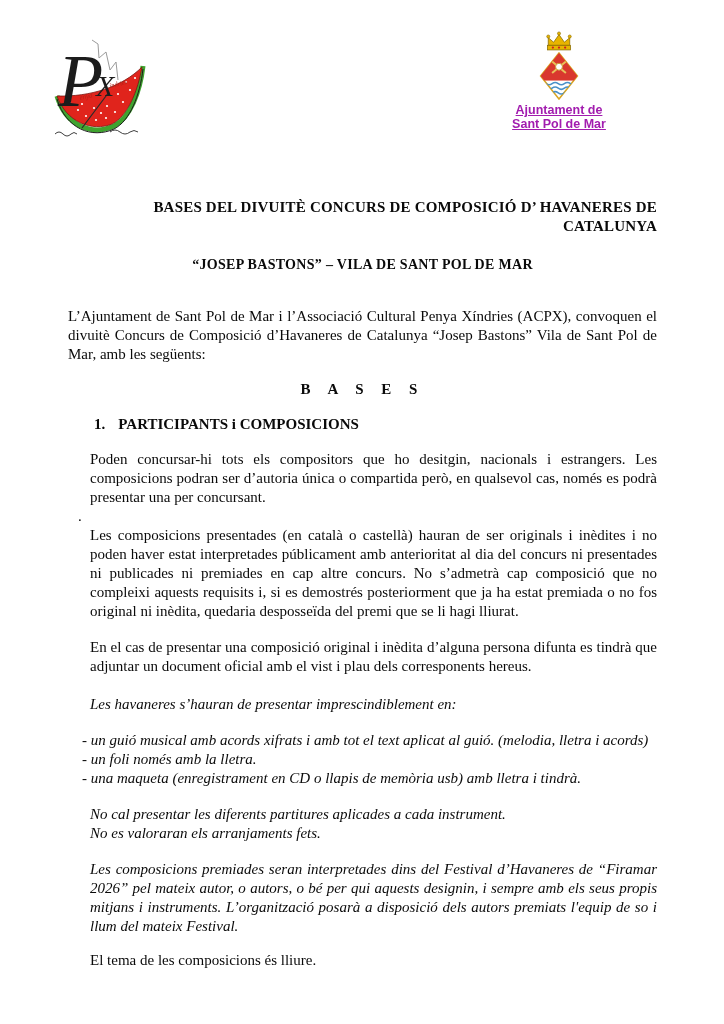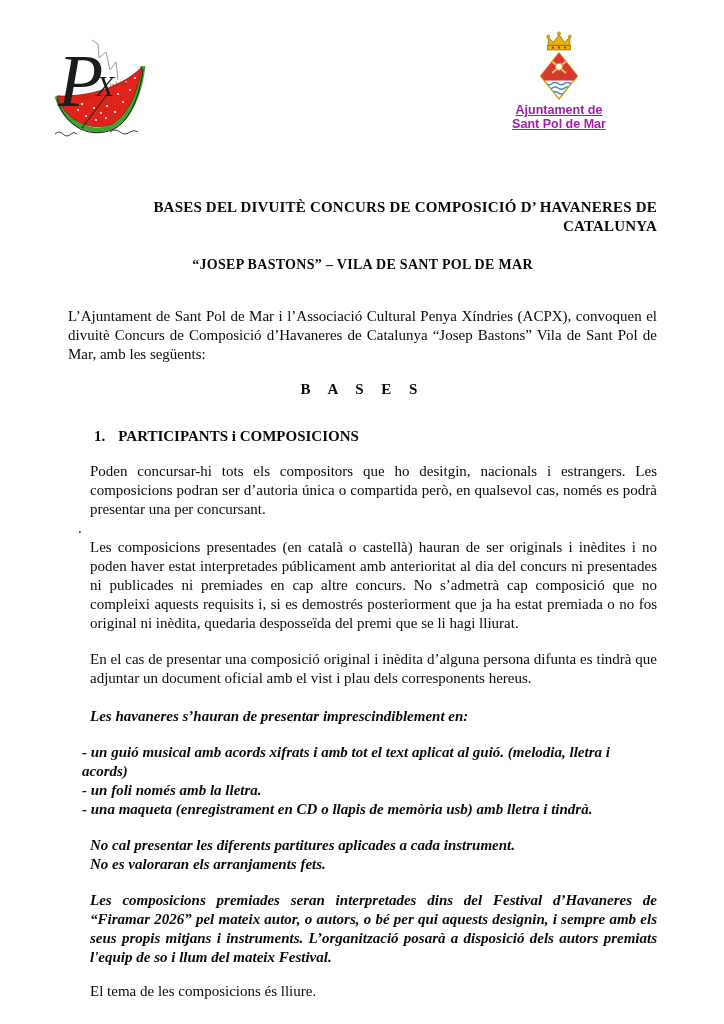--- a/index.html
+++ b/index.html
@@ -48,28 +48,28 @@
   .jst { text-align: justify; }
   .intro { margin-top: 31px; }
   .bases {
     margin: 17px 0 3px 0;
     font-size: 15px;
     font-weight: bold;
     text-align: center;
     letter-spacing: 7px;
   }
   .sec-heading {
-    margin: 30px 0 0 26px;
+    margin: 18px 0 0 26px;
     font-size: 15px;
     font-weight: bold;
   }
   .sec-heading .sec-label { margin-left: 13px; }
   .ind { margin-left: 22px; }
   .gap { margin-top: 17px; }
-  .bi { font-weight: bold; font-style: italic; }
+  .bi { font-weight: normal; font-style: italic; }
   .req { margin-left: 14px; }
   .req-note { margin-left: 21px; }
   .dot-line { margin-left: 10px; }
 </style>
 </head>
 <body>
 
 <div class="page">
 
   <div class="header">

